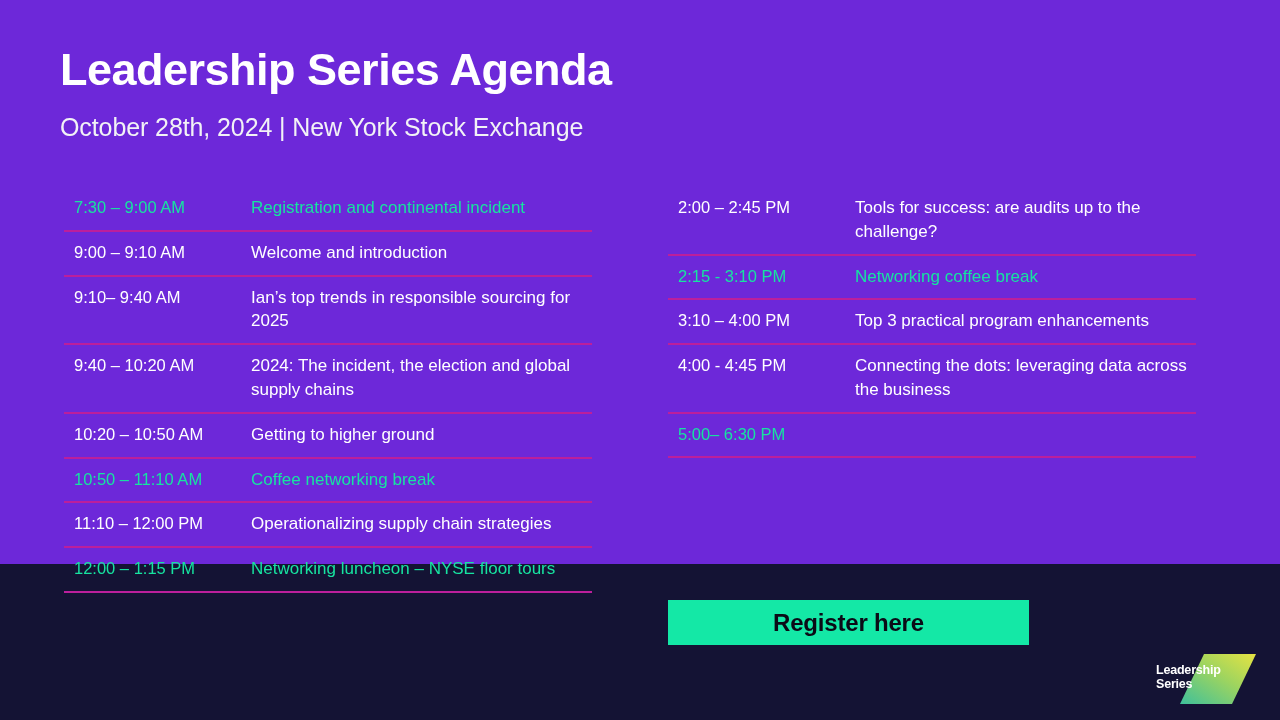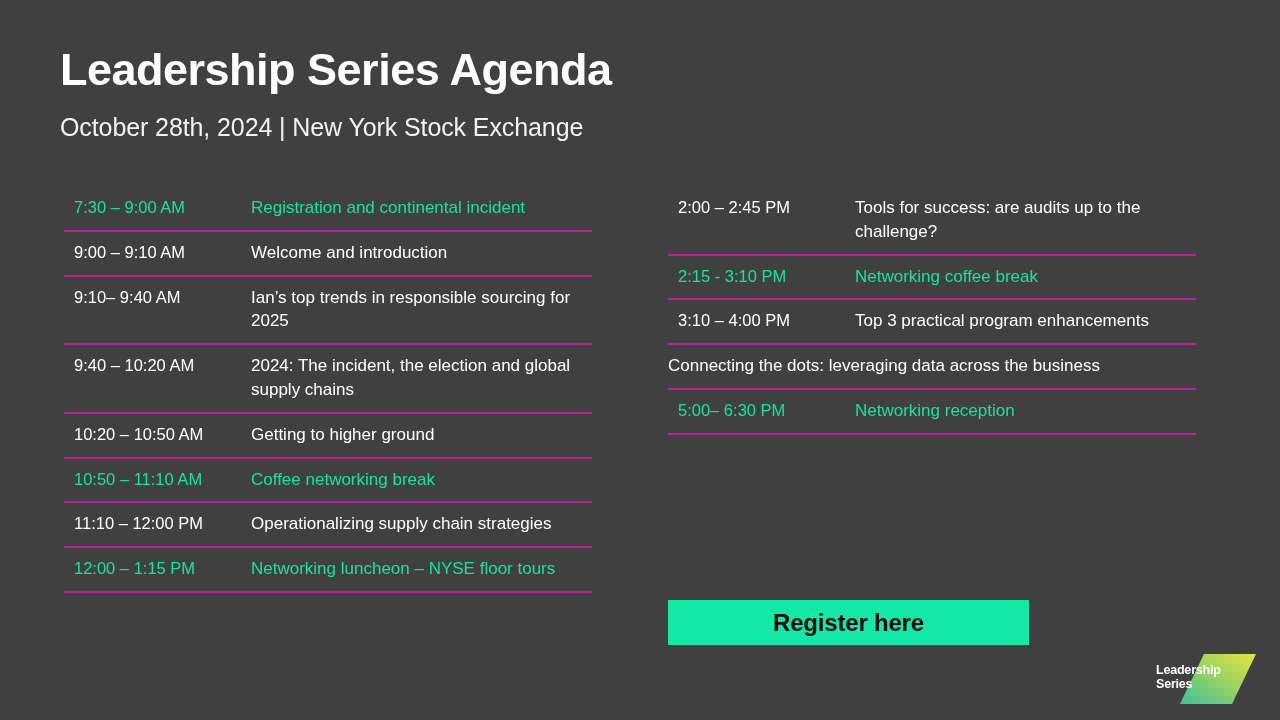--- a/index.html
+++ b/index.html
@@ -4,22 +4,22 @@
 <style>
   * { margin:0; padding:0; box-sizing:border-box; }
   html, body {
     width:1280px; height:720px;
     background:#141334;
     font-family:"Liberation Sans", sans-serif;
     overflow:hidden;
   }
   #slide {
     position:relative;
-    width:1280px; height:720px;
-    background:#404040;
+    width:1280px; height:564px;
+    background:#6d28d9;
   }
 
   
   .header { position:absolute; left:60px; top:46px; }
   .title {
     font-size:45px;
     font-weight:bold;
     color:#ffffff;
     letter-spacing:-0.5px;
     line-height:1.05;
@@ -161,25 +161,25 @@
       </div>
       <div class="agenda-row highlight">
         <div class="row-time">2:15 - 3:10 PM</div>
         <div class="row-title">Networking coffee break</div>
       </div>
       <div class="agenda-row">
         <div class="row-time">3:10 – 4:00 PM</div>
         <div class="row-title">Top 3 practical program enhancements</div>
       </div>
       <div class="agenda-row">
+        <div class="row-time">4:00 - 4:45 PM</div>
         <div class="row-title">Connecting the dots: leveraging data across the business</div>
       </div>
       <div class="agenda-row highlight">
         <div class="row-time">5:00– 6:30 PM</div>
-        <div class="row-title">Networking reception</div>
       </div>
     </div>
 
   <button class="register-btn">Register here</button>
 
   <div class="logo">
     <svg width="124" height="54" viewBox="0 0 124 54">
       <defs>
         <linearGradient id="lsgrad" x1="0" y1="1" x2="1" y2="0">
           <stop offset="0%" stop-color="#3ec09b"></stop>

